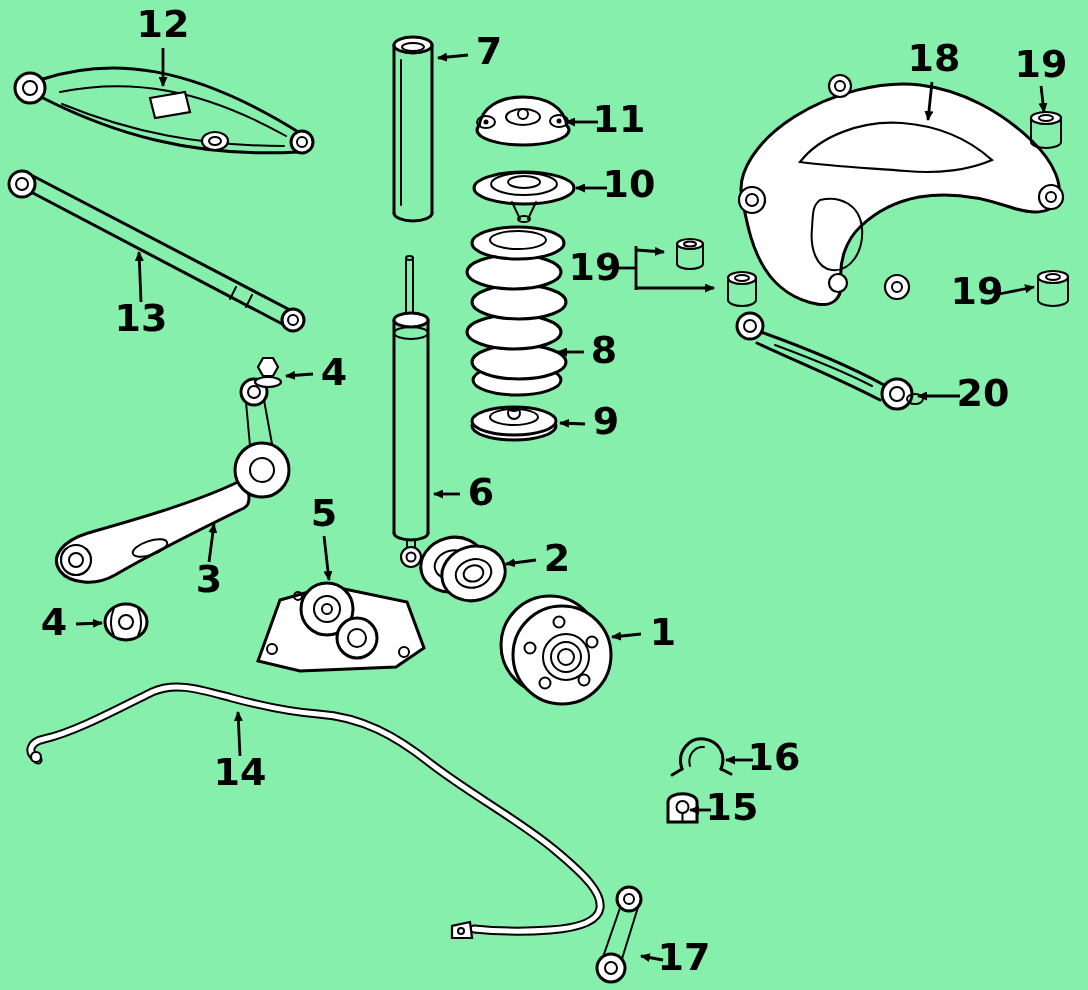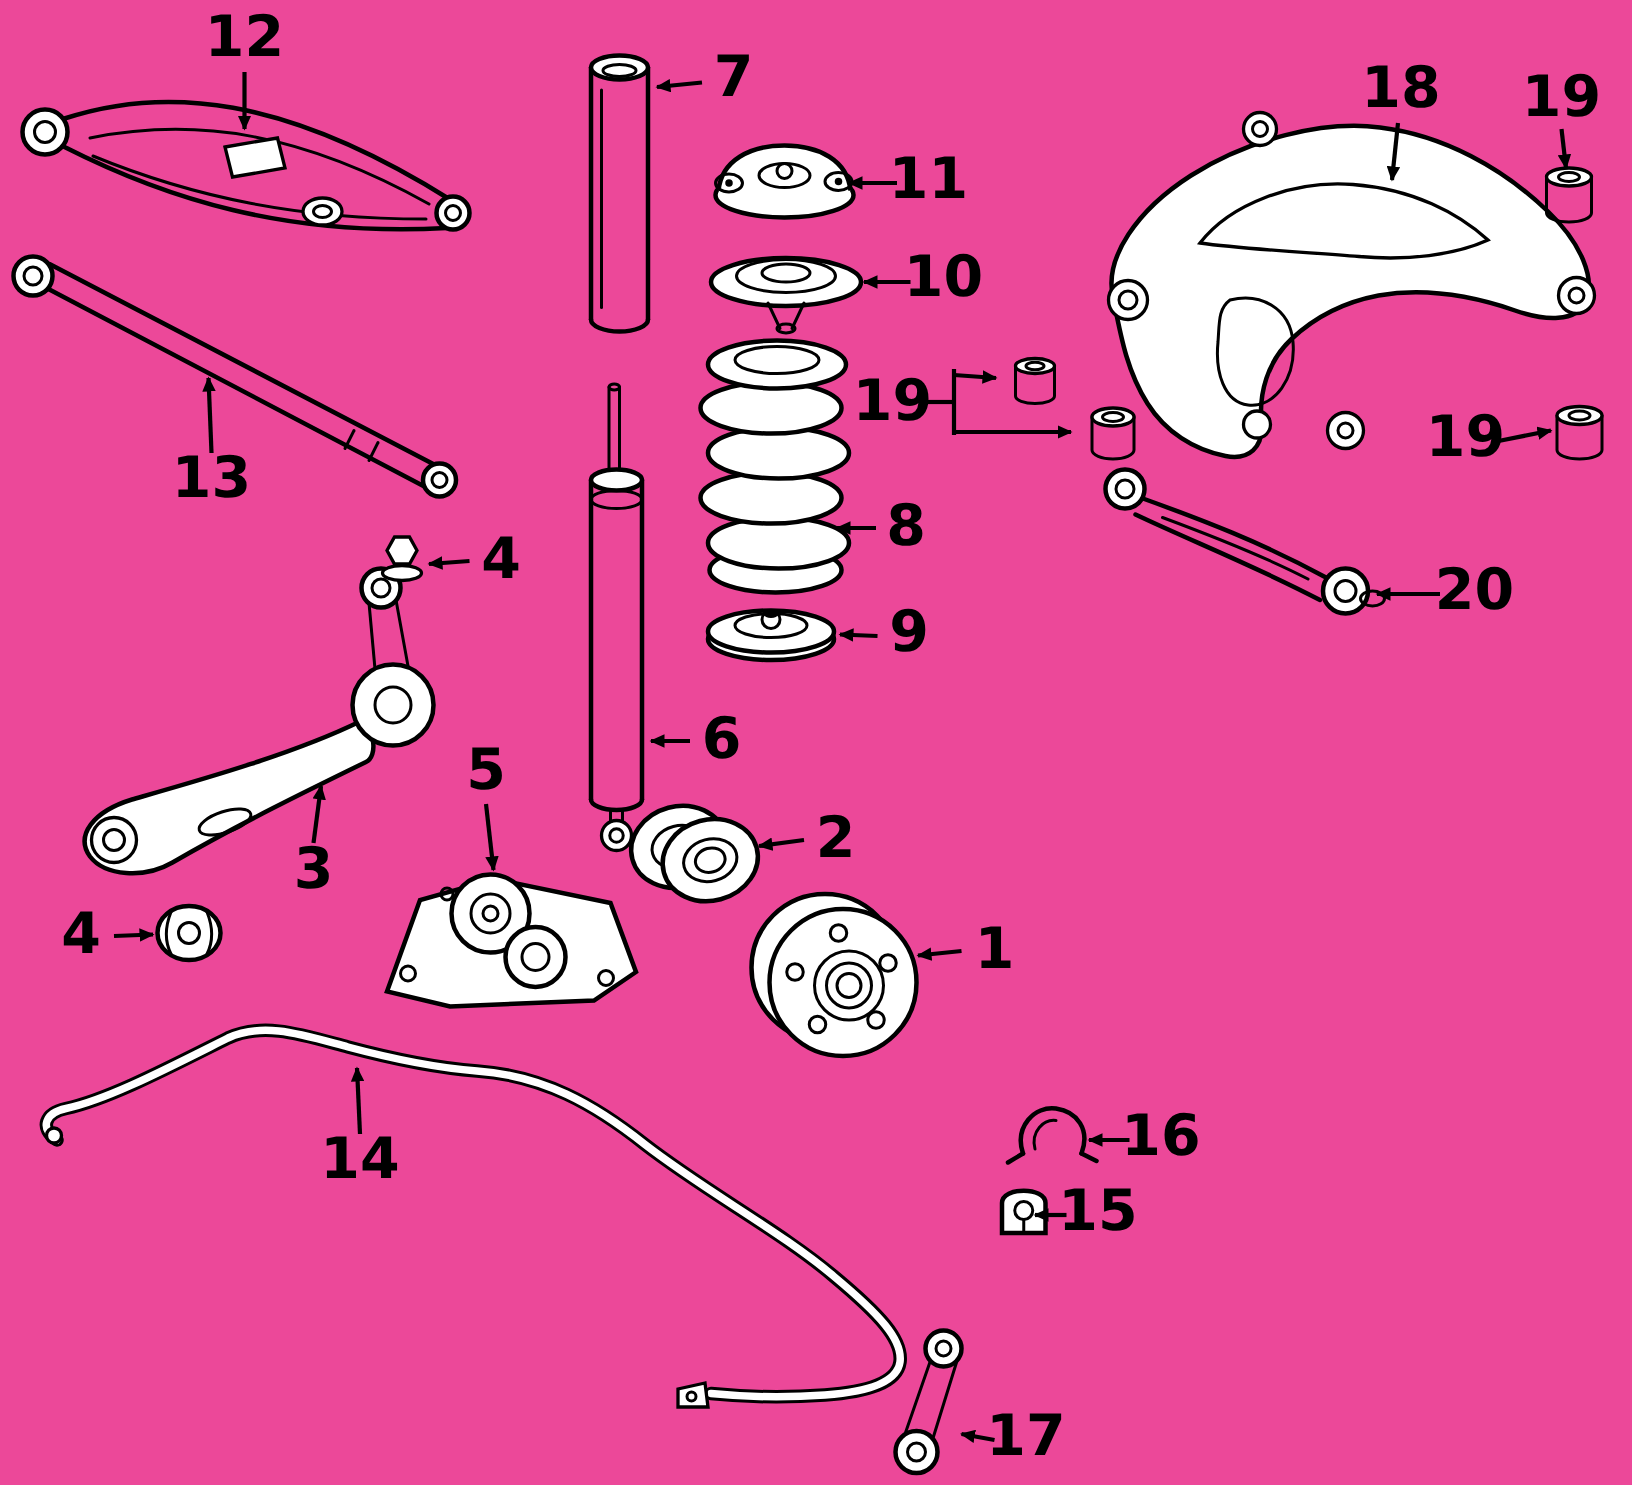--- a/index.html
+++ b/index.html
@@ -1,16 +1,16 @@
 <!DOCTYPE html>
 <html><head>
 <meta charset="utf-8">
 <style>
   html,body{margin:0;padding:0;background:#ffffff;}
-  .canvas{position:relative;width:1088px;height:990px;background:#ec4899;overflow:hidden;}
+  .canvas{position:relative;width:1088px;height:990px;background:#86efac;overflow:hidden;}
   svg{display:block;}
   .callout{font-family:"DejaVu Sans",sans-serif;font-weight:bold;font-size:38px;fill:#000;text-anchor:middle;}
   .ln{stroke:#000;stroke-width:3;fill:none;stroke-linecap:round;}
   .ln2{stroke:#000;stroke-width:2;fill:none;stroke-linecap:round;}
   .wf{fill:#fff;stroke:#000;stroke-width:3;}
   .wf2{fill:#fff;stroke:#000;stroke-width:2.2;}
   .leader{stroke:#000;stroke-width:2.8;fill:none;}
   .tube{stroke:#000;stroke-width:9;fill:none;stroke-linecap:round;}
   .tubein{stroke:#fff;stroke-width:5;fill:none;stroke-linecap:round;}
 </style>

